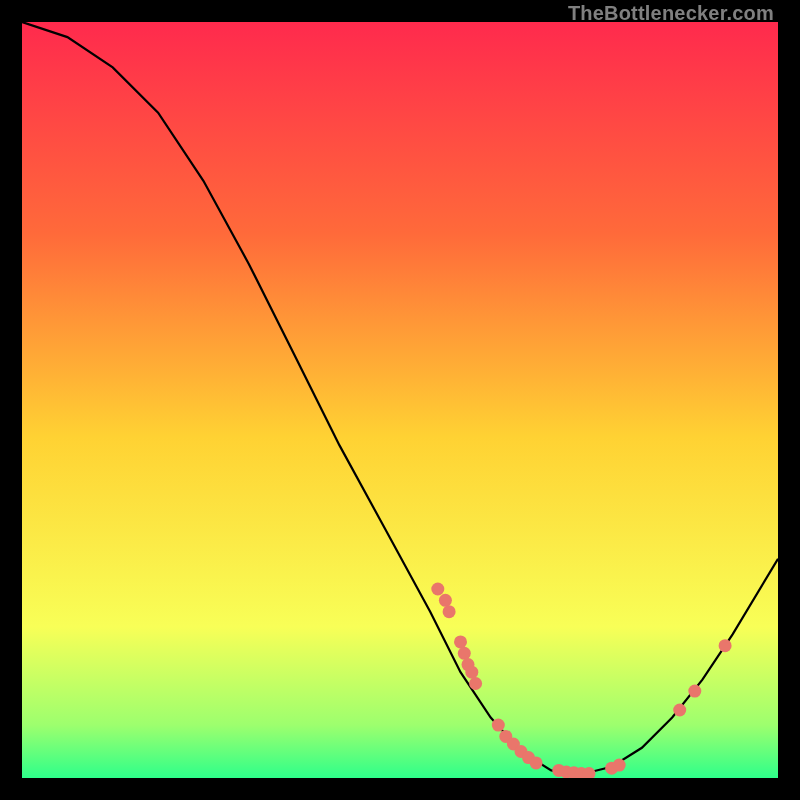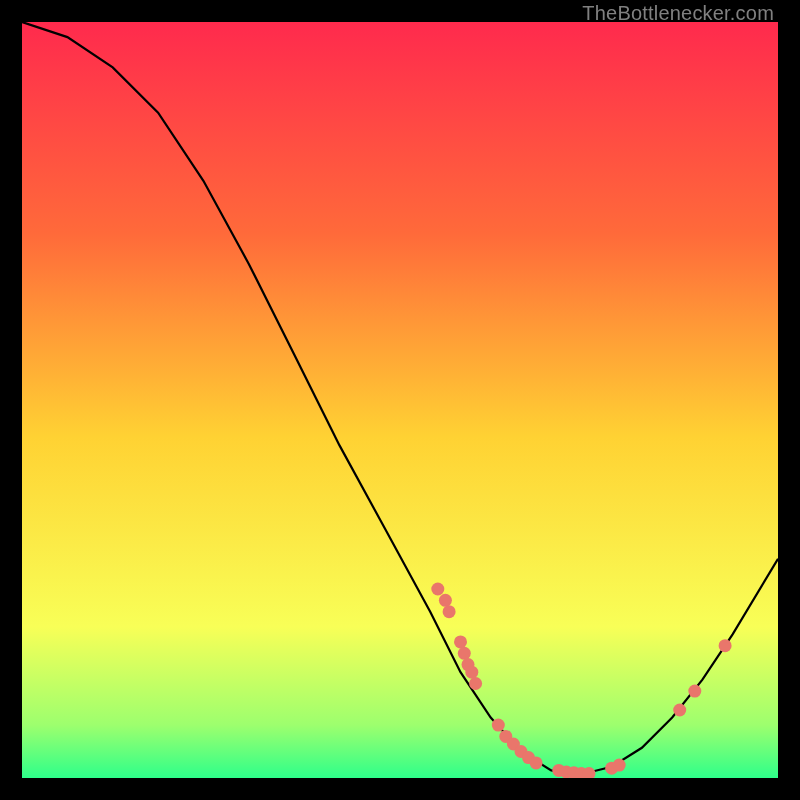--- a/index.html
+++ b/index.html
@@ -17,21 +17,21 @@
     top: 22px;
     width: 756px;
     height: 756px;
   }
   .watermark {
     position: absolute;
     top: 2px;
     right: 26px;
     color: #808080;
     font-size: 20px;
-    font-weight: normal;
+    font-weight: bold;
     letter-spacing: 0.2px;
   }
   svg { display: block; }
 </style>
 </head>
 <body>
 
 <div class="watermark">TheBottlenecker.com</div>
 
 <div class="frame">

